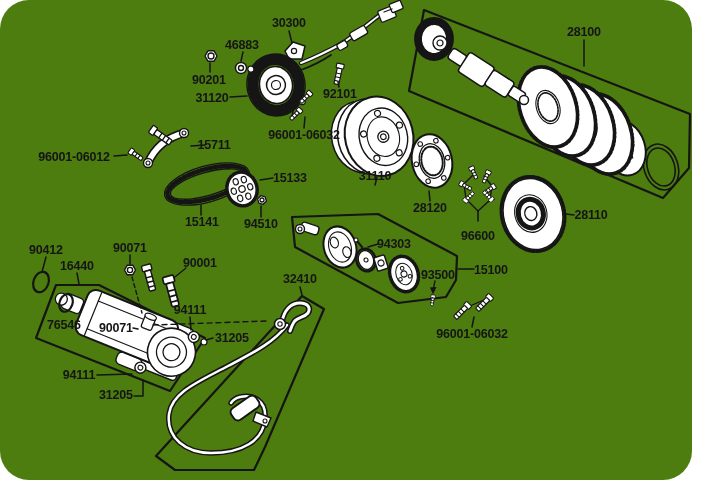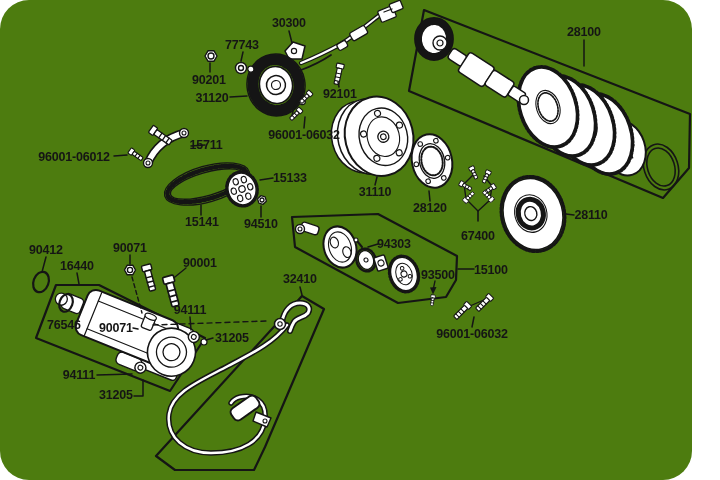--- a/index.html
+++ b/index.html
@@ -315,33 +315,33 @@
     <line x1="213" y1="338" x2="206" y2="340"></line>
     <line x1="97" y1="375" x2="132" y2="374"></line>
     <polyline points="134,396 143,396 143,380"></polyline>
     <line x1="300" y1="287" x2="302" y2="295"></line>
   </g>
 </svg>
 
 <div class="labels">
   <span class="plabel" style="left:289px;top:23px">30300</span>
   <span class="plabel" style="left:584px;top:32px">28100</span>
-  <span class="plabel" style="left:242px;top:45px">77743</span>
+  <span class="plabel" style="left:242px;top:45px">46883</span>
   <span class="plabel" style="left:209px;top:80px">90201</span>
   <span class="plabel" style="left:212px;top:98px">31120</span>
   <span class="plabel" style="left:340px;top:94px">92101</span>
   <span class="plabel" style="left:304px;top:135px">96001-06032</span>
   <span class="plabel" style="left:74px;top:157px">96001-06012</span>
-  <span class="plabel" style="left:206px;top:145px">15711</span>
+  <span class="plabel" style="left:214px;top:145px">15711</span>
   <span class="plabel" style="left:290px;top:178px">15133</span>
   <span class="plabel" style="left:202px;top:222px">15141</span>
   <span class="plabel" style="left:261px;top:224px">94510</span>
-  <span class="plabel" style="left:375px;top:192px">31110</span>
+  <span class="plabel" style="left:375px;top:176px">31110</span>
   <span class="plabel" style="left:430px;top:208px">28120</span>
-  <span class="plabel" style="left:478px;top:236px">67400</span>
+  <span class="plabel" style="left:478px;top:236px">96600</span>
   <span class="plabel" style="left:591px;top:215px">28110</span>
   <span class="plabel" style="left:394px;top:244px">94303</span>
   <span class="plabel" style="left:438px;top:275px">93500</span>
   <span class="plabel" style="left:491px;top:270px">15100</span>
   <span class="plabel" style="left:472px;top:334px">96001-06032</span>
   <span class="plabel" style="left:46px;top:250px">90412</span>
   <span class="plabel" style="left:77px;top:266px">16440</span>
   <span class="plabel" style="left:130px;top:248px">90071</span>
   <span class="plabel" style="left:200px;top:263px">90001</span>
   <span class="plabel" style="left:64px;top:325px">76546</span>

